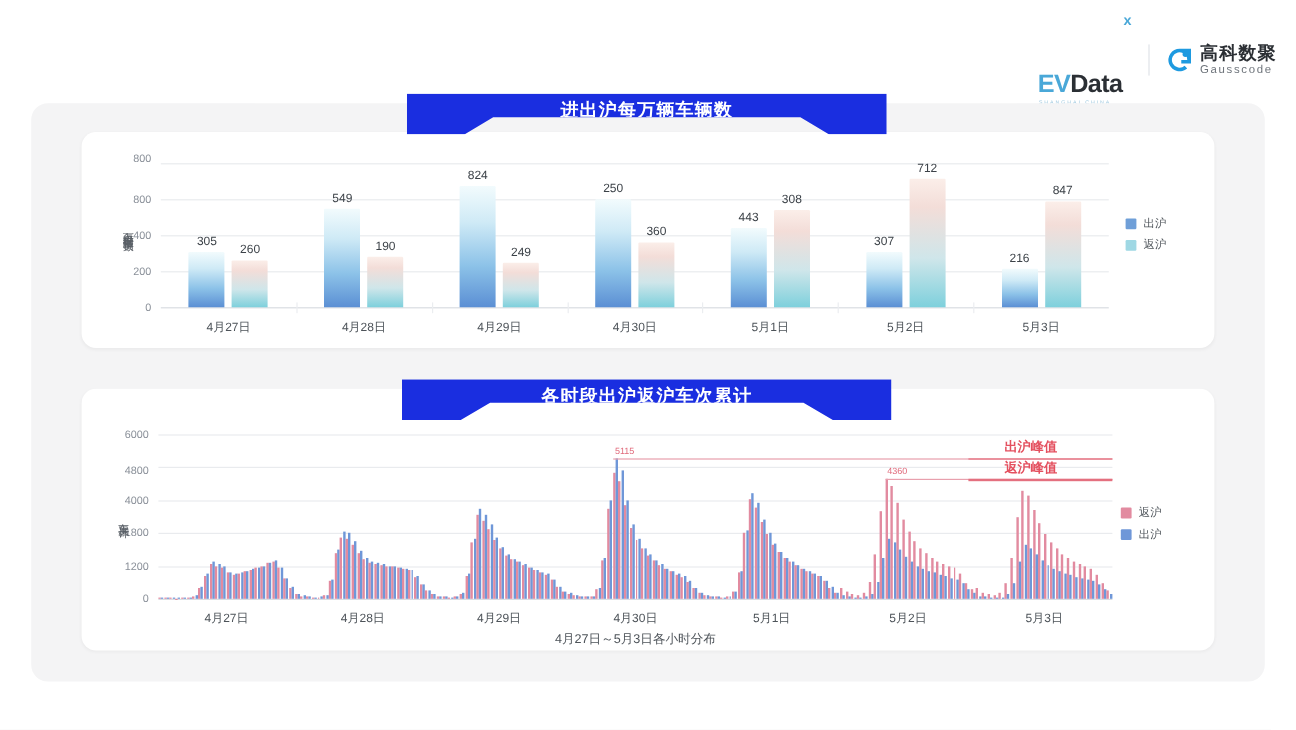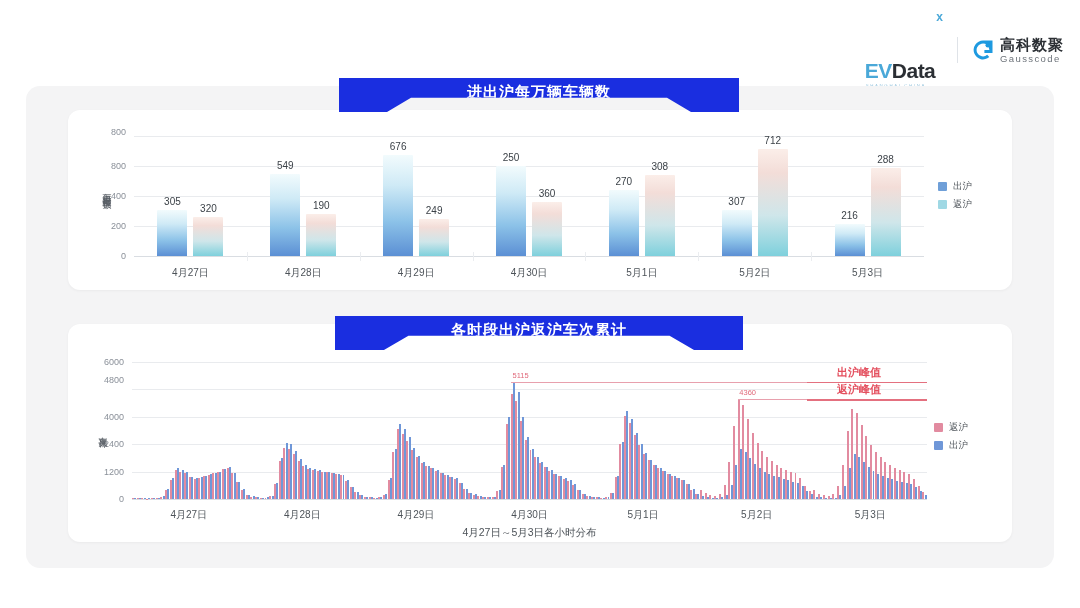--- a/index.html
+++ b/index.html
@@ -194,82 +194,82 @@
     <div class="ytick" style="top: 102px; right: 798px;">200</div>
     <div class="gridline" style="left: 0px; width: 790px; top: 72px;"></div>
     <div class="ytick" style="top: 72px; right: 798px;">400</div>
     <div class="gridline" style="left: 0px; width: 790px; top: 42px;"></div>
     <div class="ytick" style="top: 42px; right: 798px;">800</div>
     <div class="gridline" style="left: 0px; width: 790px; top: 12px;"></div>
     <div class="ytick" style="top: 8px; right: 798px;">800</div>
     <div class="bar out" style="left: 23.4286px; width: 30px; height: 45.75px;"></div>
     <div class="bar-val" style="left: 38.4286px; top: 72.25px;">305</div>
     <div class="bar back" style="left: 59.4286px; width: 30px; height: 39px;"></div>
-    <div class="bar-val" style="left: 74.4286px; top: 79px;">320</div>
+    <div class="bar-val" style="left: 74.4286px; top: 79px;">260</div>
     <div class="xtick" style="left: 56.4286px; top: 142px;">4月27日</div>
     <div class="xtick-sep" style="left: 112.857px; top: 128px; height: 9px;"></div>
     <div class="bar out" style="left: 136.286px; width: 30px; height: 82.35px;"></div>
     <div class="bar-val" style="left: 151.286px; top: 35.65px;">549</div>
     <div class="bar back" style="left: 172.286px; width: 30px; height: 42px;"></div>
     <div class="bar-val" style="left: 187.286px; top: 76px;">190</div>
     <div class="xtick" style="left: 169.286px; top: 142px;">4月28日</div>
     <div class="xtick-sep" style="left: 225.714px; top: 128px; height: 9px;"></div>
     <div class="bar out" style="left: 249.143px; width: 30px; height: 101.4px;"></div>
-    <div class="bar-val" style="left: 264.143px; top: 16.6px;">676</div>
+    <div class="bar-val" style="left: 264.143px; top: 16.6px;">824</div>
     <div class="bar back" style="left: 285.143px; width: 30px; height: 37.35px;"></div>
     <div class="bar-val" style="left: 300.143px; top: 80.65px;">249</div>
     <div class="xtick" style="left: 282.143px; top: 142px;">4月29日</div>
     <div class="xtick-sep" style="left: 338.571px; top: 128px; height: 9px;"></div>
     <div class="bar out" style="left: 362px; width: 30px; height: 89.7px;"></div>
     <div class="bar-val" style="left: 377px; top: 28.3px;">250</div>
     <div class="bar back" style="left: 398px; width: 30px; height: 54px;"></div>
     <div class="bar-val" style="left: 413px; top: 64px;">360</div>
     <div class="xtick" style="left: 395px; top: 142px;">4月30日</div>
     <div class="xtick-sep" style="left: 451.429px; top: 128px; height: 9px;"></div>
     <div class="bar out" style="left: 474.857px; width: 30px; height: 66.45px;"></div>
-    <div class="bar-val" style="left: 489.857px; top: 51.55px;">270</div>
+    <div class="bar-val" style="left: 489.857px; top: 51.55px;">443</div>
     <div class="bar back" style="left: 510.857px; width: 30px; height: 80.7px;"></div>
     <div class="bar-val" style="left: 525.857px; top: 37.3px;">308</div>
     <div class="xtick" style="left: 507.857px; top: 142px;">5月1日</div>
     <div class="xtick-sep" style="left: 564.286px; top: 128px; height: 9px;"></div>
     <div class="bar out" style="left: 587.714px; width: 30px; height: 46.05px;"></div>
     <div class="bar-val" style="left: 602.714px; top: 71.95px;">307</div>
     <div class="bar back" style="left: 623.714px; width: 30px; height: 106.8px;"></div>
     <div class="bar-val" style="left: 638.714px; top: 11.2px;">712</div>
     <div class="xtick" style="left: 620.714px; top: 142px;">5月2日</div>
     <div class="xtick-sep" style="left: 677.143px; top: 128px; height: 9px;"></div>
     <div class="bar out" style="left: 700.571px; width: 30px; height: 32.4px;"></div>
     <div class="bar-val" style="left: 715.571px; top: 85.6px;">216</div>
     <div class="bar back" style="left: 736.571px; width: 30px; height: 87.75px;"></div>
-    <div class="bar-val" style="left: 751.571px; top: 30.25px;">288</div>
+    <div class="bar-val" style="left: 751.571px; top: 30.25px;">847</div>
     <div class="xtick" style="left: 733.571px; top: 142px;">5月3日</div>
   </div>
 <div class="axis-title-y" id="ytitle-top" style="left: 100px; top: 134px; height: 112px; display: flex; align-items: center; justify-content: center;">每万辆出行车辆数</div>
 <div class="legend" id="legend-top">
   <div class="legend-item">
     <span class="legend-swatch" style="background:#6f9fd8"></span>
     <span class="legend-label">出沪</span>
   </div>
   <div class="legend-item">
     <span class="legend-swatch" style="background:#9fd8e4"></span>
     <span class="legend-label">返沪</span>
   </div>
 </div>
 
 <div class="plot" id="plot-bottom">
     <div class="baseline" style="left: 0px; width: 795px; top: 137px;"></div>
     <div class="ytick" style="top: 137px; right: 803px;">0</div>
     <div class="gridline" style="left: 0px; width: 795px; top: 109.6px;"></div>
     <div class="ytick" style="top: 109.6px; right: 803px;">1200</div>
     <div class="gridline" style="left: 0px; width: 795px; top: 82.2px;"></div>
-    <div class="ytick" style="top: 82.2px; right: 803px;">2400</div>
+    <div class="ytick" style="top: 82.2px; right: 803px;">1800</div>
     <div class="gridline" style="left: 0px; width: 795px; top: 54.8px;"></div>
     <div class="ytick" style="top: 54.8px; right: 803px;">4000</div>
     <div class="gridline" style="left: 0px; width: 795px; top: 27.4px;"></div>
-    <div class="ytick" style="top: 18px; right: 803px;">4800</div>
+    <div class="ytick" style="top: 30px; right: 803px;">4800</div>
     <div class="gridline" style="left: 0px; width: 795px; top: 0px;"></div>
     <div class="ytick" style="top: 0px; right: 803px;">6000</div>
     <div class="hbar back" style="left: 0px; width: 1.9875px; height: 1.25583px;"></div>
     <div class="hbar out" style="left: 2.2875px; width: 1.9875px; height: 1.37px;"></div>
     <div class="hbar back" style="left: 4.73214px; width: 1.9875px; height: 0.799167px;"></div>
     <div class="hbar out" style="left: 7.01964px; width: 1.9875px; height: 0.913333px;"></div>
     <div class="hbar back" style="left: 9.46429px; width: 1.9875px; height: 0.639333px;"></div>
     <div class="hbar out" style="left: 11.7518px; width: 1.9875px; height: 0.685px;"></div>
     <div class="hbar back" style="left: 14.1964px; width: 1.9875px; height: 0.502333px;"></div>
     <div class="hbar out" style="left: 16.4839px; width: 1.9875px; height: 0.570833px;"></div>

